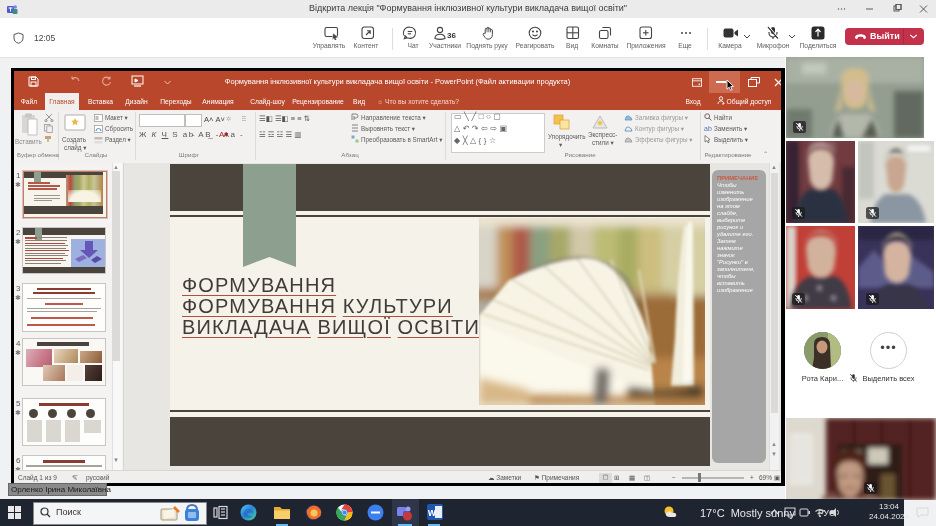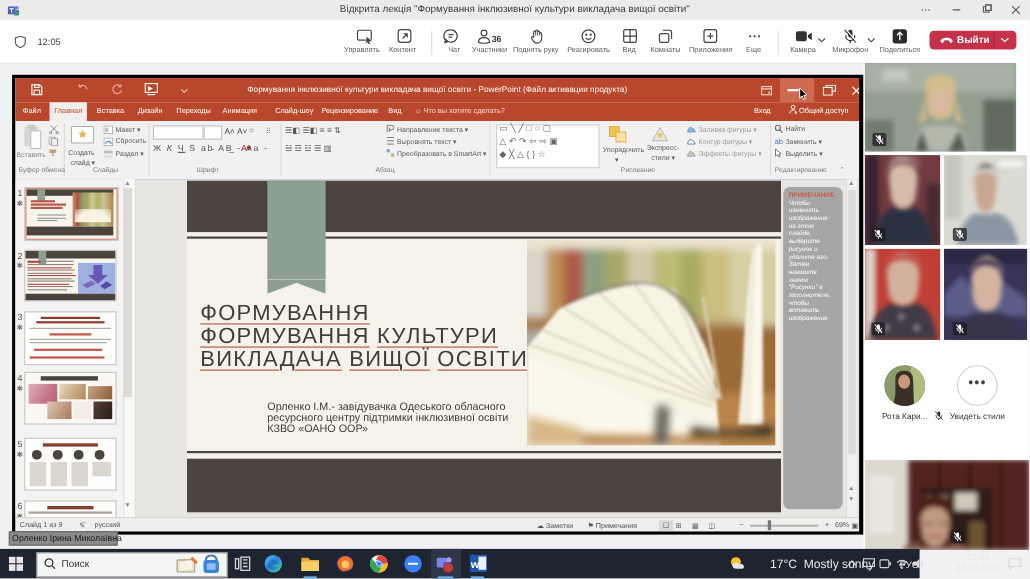--- a/index.html
+++ b/index.html
@@ -35,21 +35,21 @@
 .thumb{left:9px;width:82px;height:45px;background:#fff;outline:1px solid #c8c6c4;overflow:hidden}
 #stitle{left:12px;top:111px;width:340px;font-size:20px;line-height:21px;color:#413c38;letter-spacing:1.15px;white-space:nowrap}
 .w{text-decoration:underline;text-decoration-color:#b24e3e;text-decoration-thickness:1.2px;text-underline-offset:2.5px}
 #ssub{left:73px;top:202px;font-size:9.8px;line-height:10.2px;color:#403c38}
 #photo{left:309px;top:54.5px;width:226px;height:187px;overflow:hidden}
 
 #vids{left:785px;top:57px;width:151px;height:442px;background:#fff}
 .vid{overflow:hidden}
 .micb{position:absolute;width:13px;height:12px}
 
-#task{left:0;top:499px;width:836px;height:27px;background:#1e2430}
+#task{left:0;top:499px;width:904px;height:27px;background:#1e2430}
 </style>
 </head>
 <body>
 <div class="a" id="tbar">
   <svg class="a" style="left:7px;top:4px" width="11" height="11" viewBox="0 0 11 11">
       <rect x="0" y="2" width="7" height="7" rx="1" fill="#5059c9"></rect>
       <circle cx="8.2" cy="3" r="1.8" fill="#7b83eb"></circle>
       <rect x="5.5" y="5" width="5" height="5" rx="1" fill="#3d8b85"></rect>
       <rect x="1.5" y="3.5" width="4" height="1" fill="#fff"></rect>
       <rect x="3" y="3.5" width="1" height="4" fill="#fff"></rect>
@@ -452,21 +452,20 @@
       <div class="a" style="left:98px;top:8px;width:8px;height:190px;background:#dcdad8"></div>
     </div>
     <div class="a" id="slide">
       <div class="a" style="left:0;top:0;width:540px;height:47px;background:#4a443c"></div>
       <div class="a" style="left:0;top:51px;width:540px;height:2.5px;background:#4a443c"></div>
       <div class="a" style="left:73px;top:0;width:53px;height:90px;background:#8d9f8e"></div>
       <svg class="a" style="left:73px;top:90px" width="53" height="13" viewBox="0 0 53 13">
           <path d="M0 0 H53 V13 L26.5 3 L0 13 Z" fill="#8d9f8e"></path>
         </svg>
       <div class="a" id="stitle"><span class="w">ФОРМУВАННЯ</span><br><span class="w">ФОРМУВАННЯ</span> <span class="w">КУЛЬТУРИ</span><br><span class="w">ВИКЛАДАЧА</span> <span class="w">ВИЩОЇ</span> <span class="w">ОСВІТИ</span></div>
-      <div class="a" id="ssub">Орленко І.М.- завідувачка Одеського обласного<br>ресурсного центру підтримки інклюзивної освіти<br>КЗВО «ОАНО ООР»</div>
       <div class="a" id="photo"><svg width="226" height="187" viewBox="0 0 226 187">
             <defs>
               <filter id="pb" x="-20%" y="-20%" width="140%" height="140%">
                 <feGaussianBlur stdDeviation="4"></feGaussianBlur>
               </filter>
               <filter id="pb2" x="-20%" y="-20%" width="140%" height="140%">
                 <feGaussianBlur stdDeviation="1.4"></feGaussianBlur>
               </filter>
             </defs>
         <rect width="226" height="187" fill="#cfc5a8"></rect>
@@ -695,21 +694,21 @@
       </svg>
   </div>
   <div class="a" style="left:85px;top:274.5px;width:35px;height:35px;border-radius:50%;background:#fff;border:1px solid #d0d0d0;text-align:center;line-height:30px;color:#444;font-size:13px;letter-spacing:1px">•••</div>
   <div class="a" style="left:10px;top:317px;width:55px;font-size:7.5px;color:#333;text-align:center;white-space:nowrap">Рота Кари...</div>
   <svg class="a" style="left:64px;top:316px" width="9" height="10" viewBox="0 0 14 14">
       <rect x="5" y="1" width="4" height="7" rx="2" fill="#333"></rect>
       <path d="M3 6 V7 a4 4 0 0 0 8 0 V6" fill="none" stroke="#333" stroke-width="1.1"></path>
       <line x1="7" y1="11" x2="7" y2="13" stroke="#333" stroke-width="1.1"></line>
       <line x1="2" y1="1" x2="12" y2="12.5" stroke="#333" stroke-width="1.4"></line>
     </svg>
-  <div class="a" style="left:76px;top:317px;width:55px;font-size:7.5px;color:#333;text-align:center;white-space:nowrap">Увидеть стили</div>
+  <div class="a" style="left:76px;top:317px;width:55px;font-size:7.5px;color:#333;text-align:center;white-space:nowrap">Выделить всех</div>
 
   <div class="a vid" style="left:1px;top:361px;width:150px;height:82px">
     <svg width="150" height="82" viewBox="0 0 150 82">
         <defs>
           <filter id="b6" x="-30%" y="-30%" width="160%" height="160%">
             <feGaussianBlur stdDeviation="2.4"></feGaussianBlur>
           </filter>
         </defs>
       <rect width="150" height="82" fill="#ddd9cf"></rect>
       <g filter="url(#b6)">

